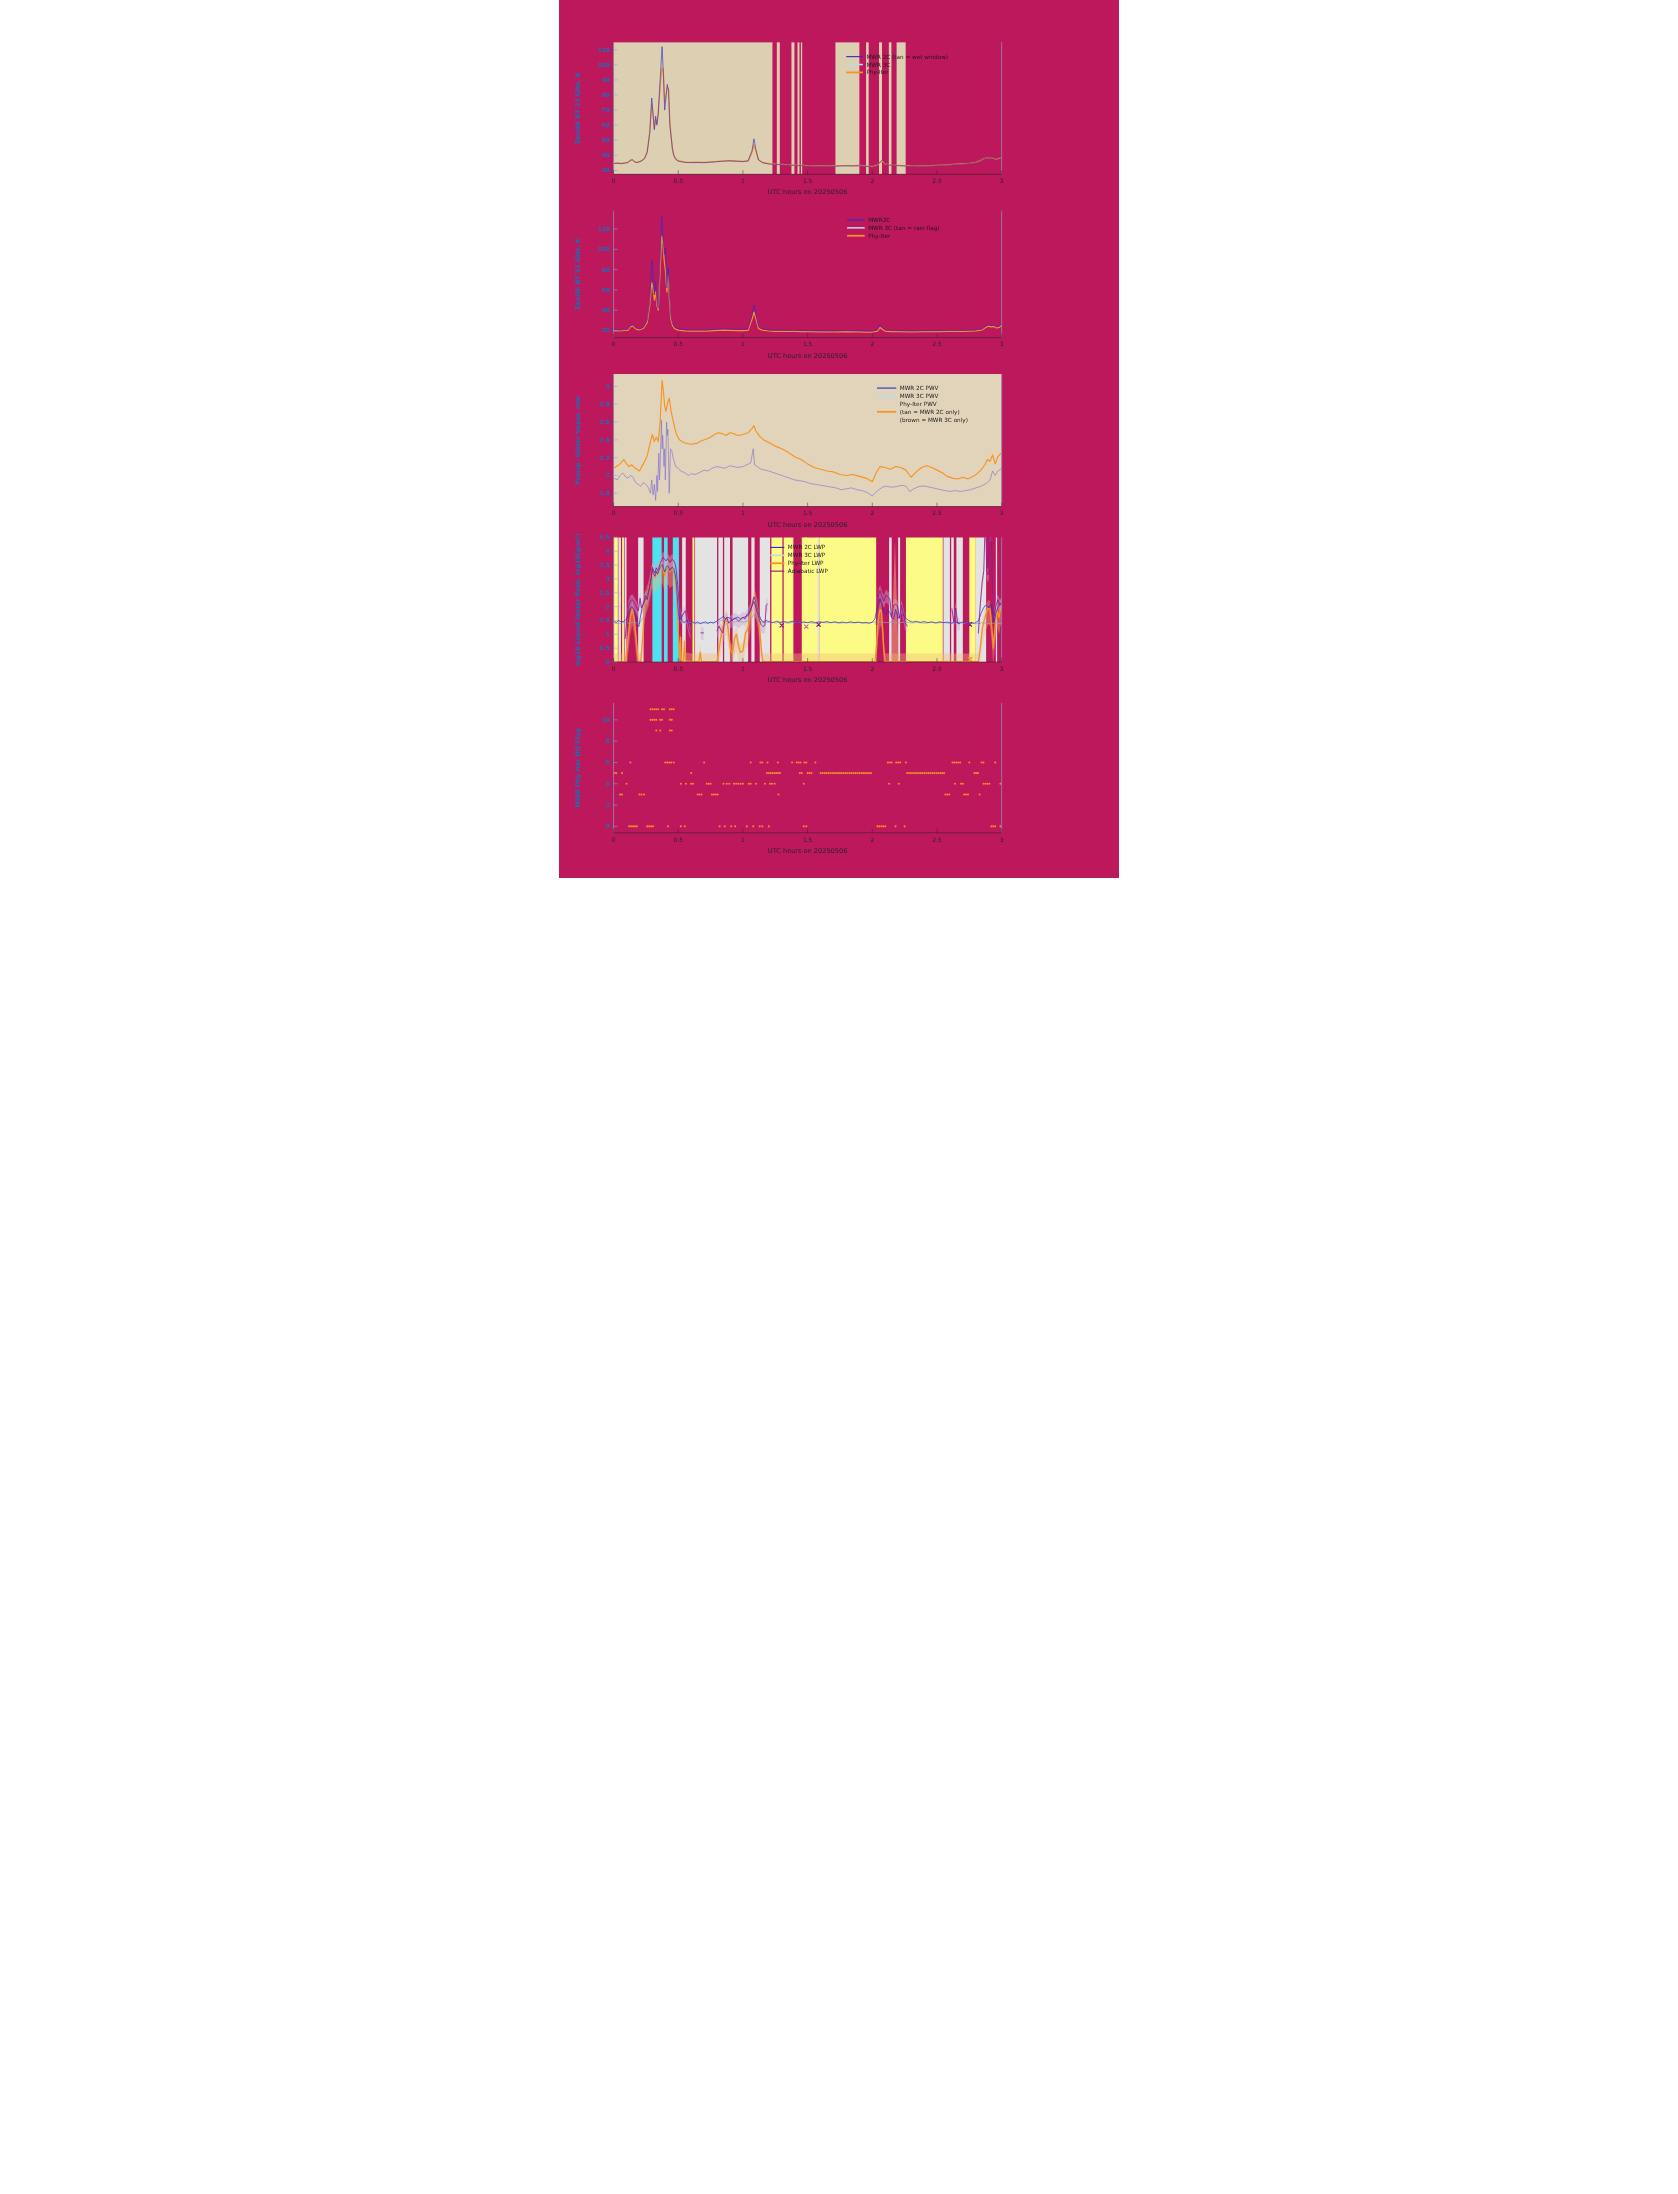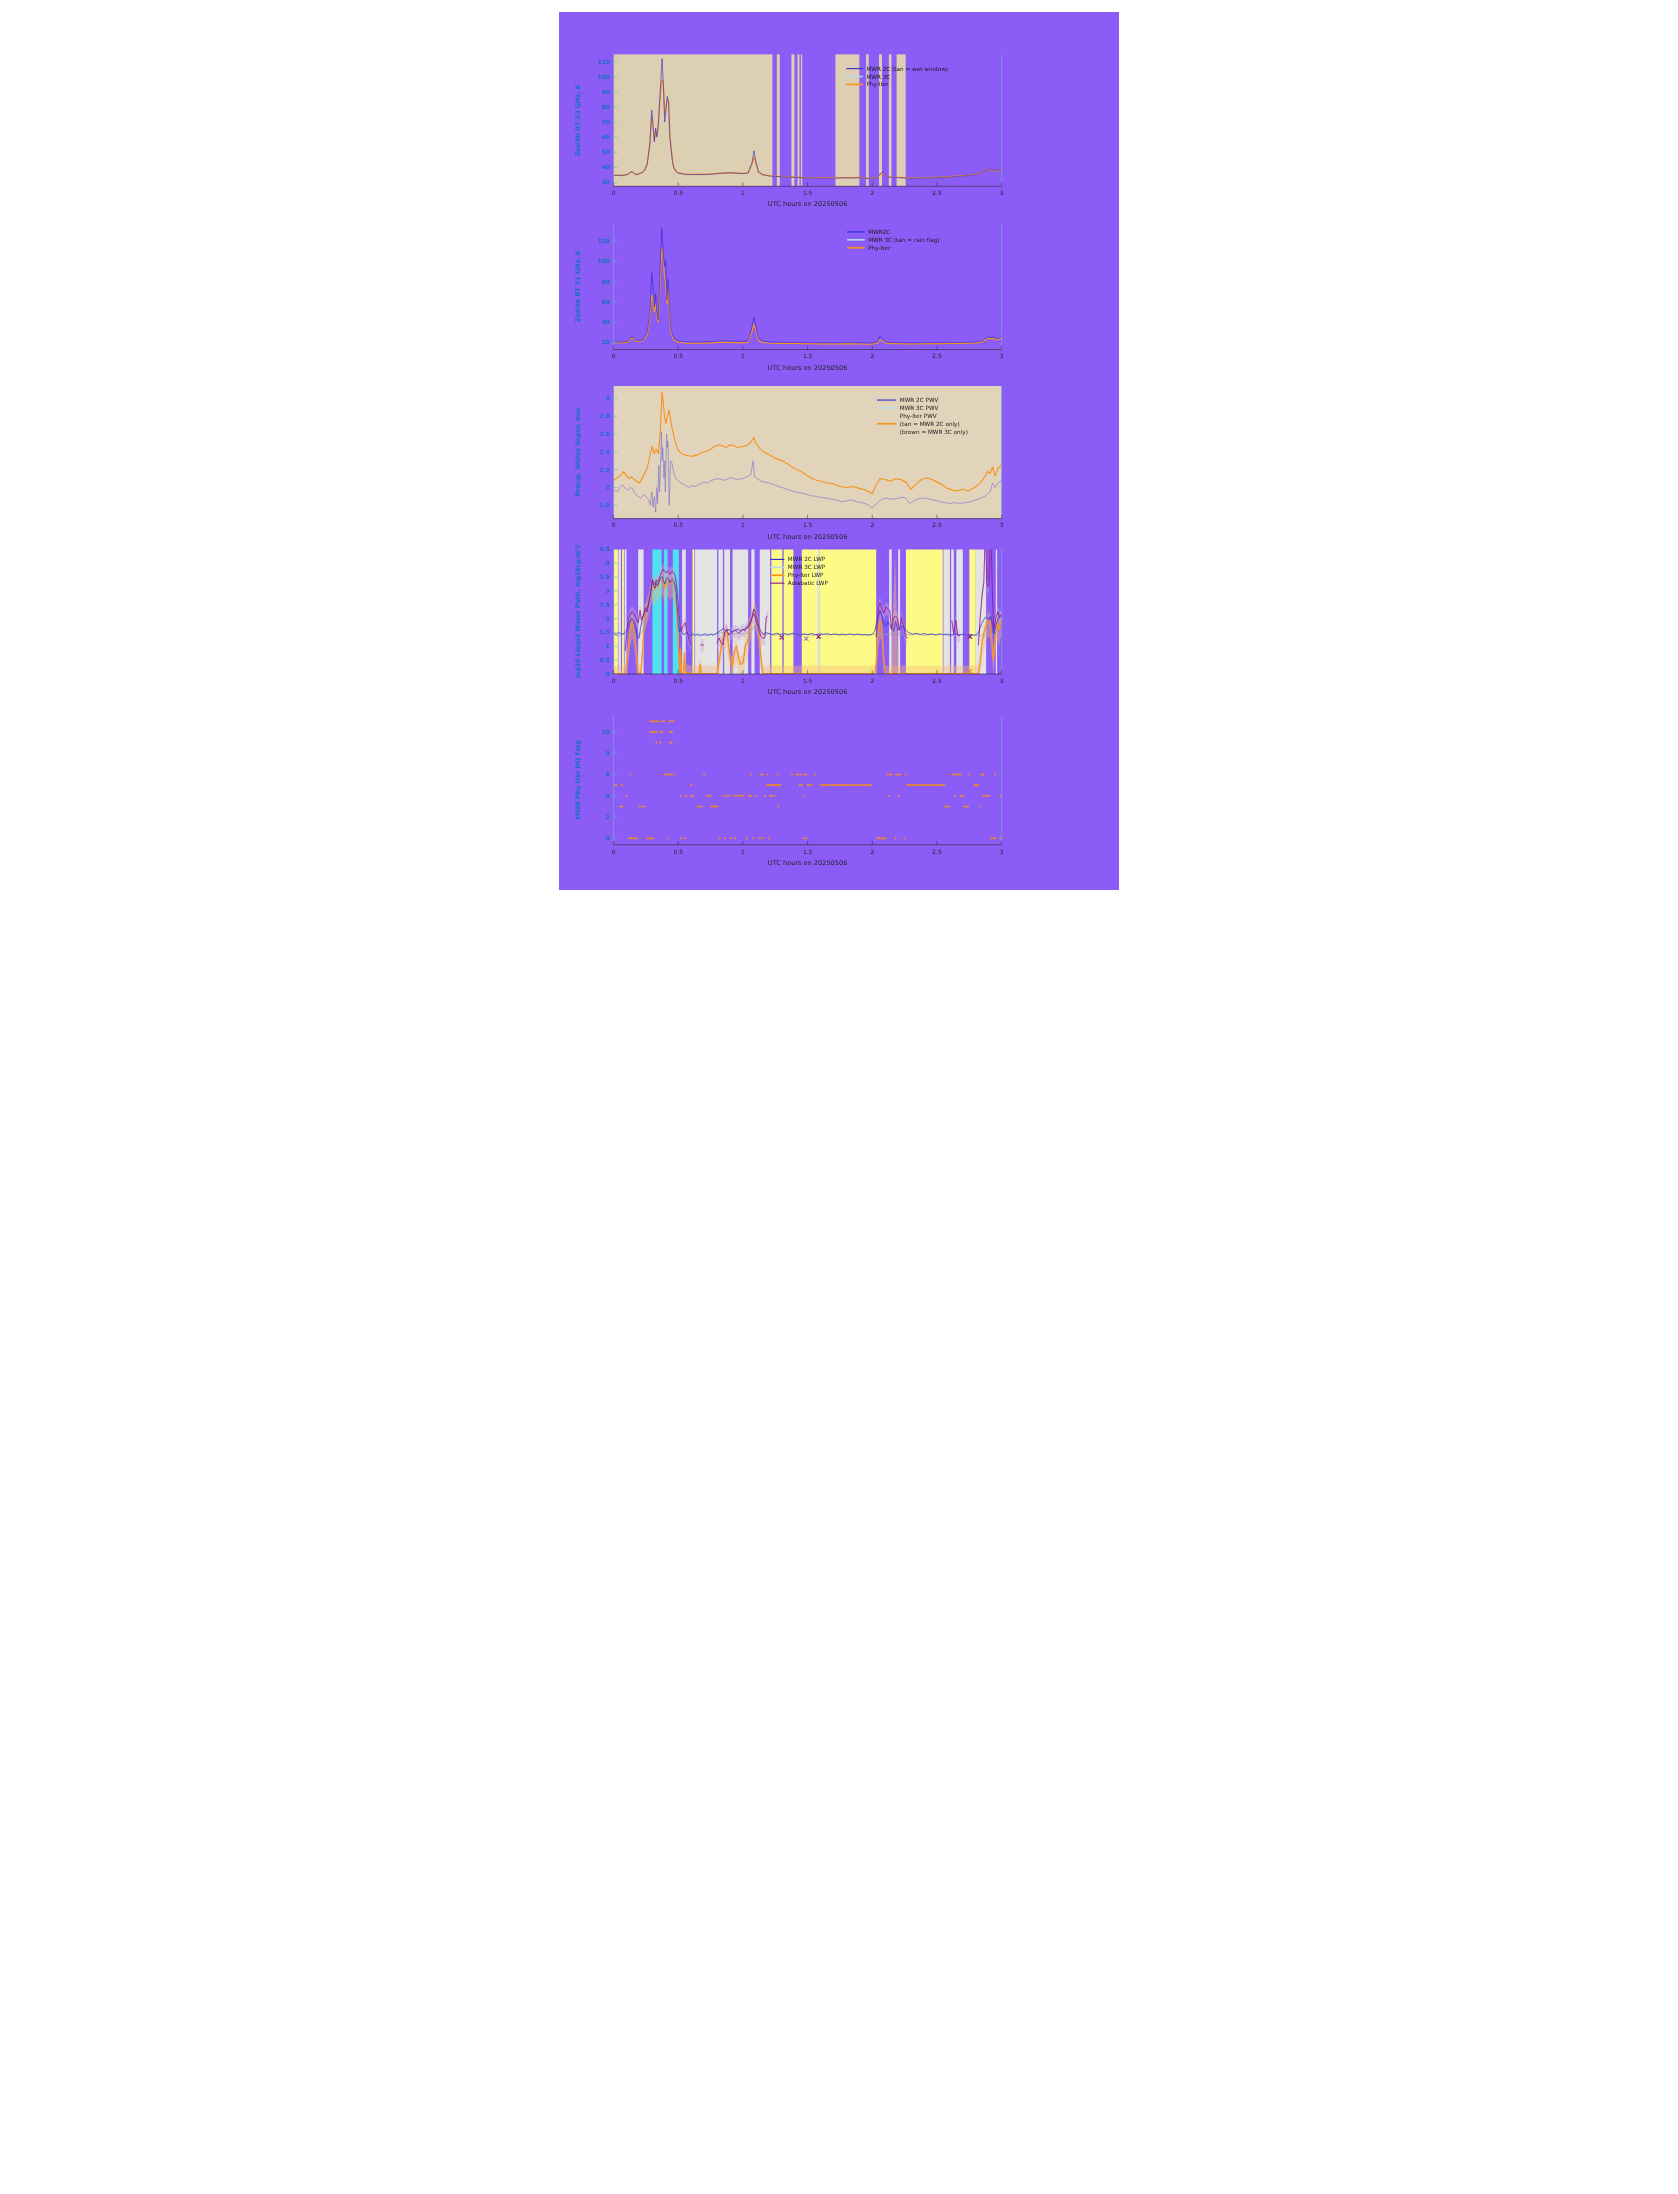--- a/index.html
+++ b/index.html
@@ -1,16 +1,16 @@
 <!DOCTYPE html>
 <html style="font-size:7px"><head>
 <meta charset="utf-8">
 <style>
   html,body{margin:0;padding:0;background:#ffffff;font-family:"DejaVu Sans","Liberation Sans",sans-serif;}
-  #page{position:relative;width:560px;height:878px;background:#8b5cf6;margin:12px auto;text-align:right;}
+  #page{position:relative;width:560px;height:878px;background:#be185d;margin:0 auto;text-align:right;}
   svg{display:block;}
   text{font-family:"DejaVu Sans","Liberation Sans",sans-serif;}
 </style>
 </head>
 <body>
 
 <div id="page">
   <svg id="fig" width="560" height="878" viewBox="0 0 1275 2000">
       <g>
         <clipPath id="clip-0">

